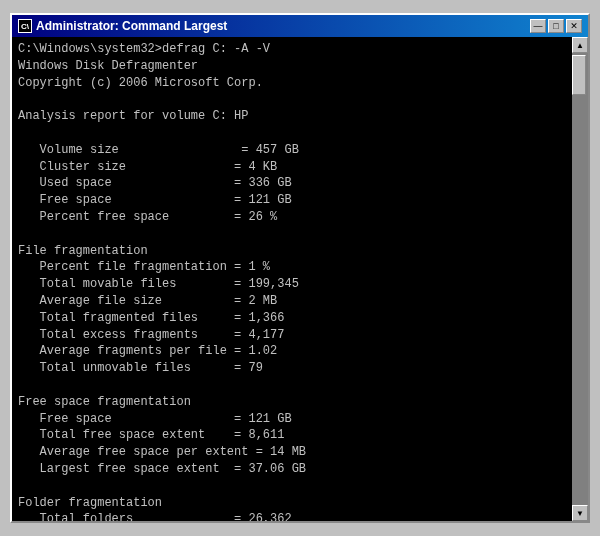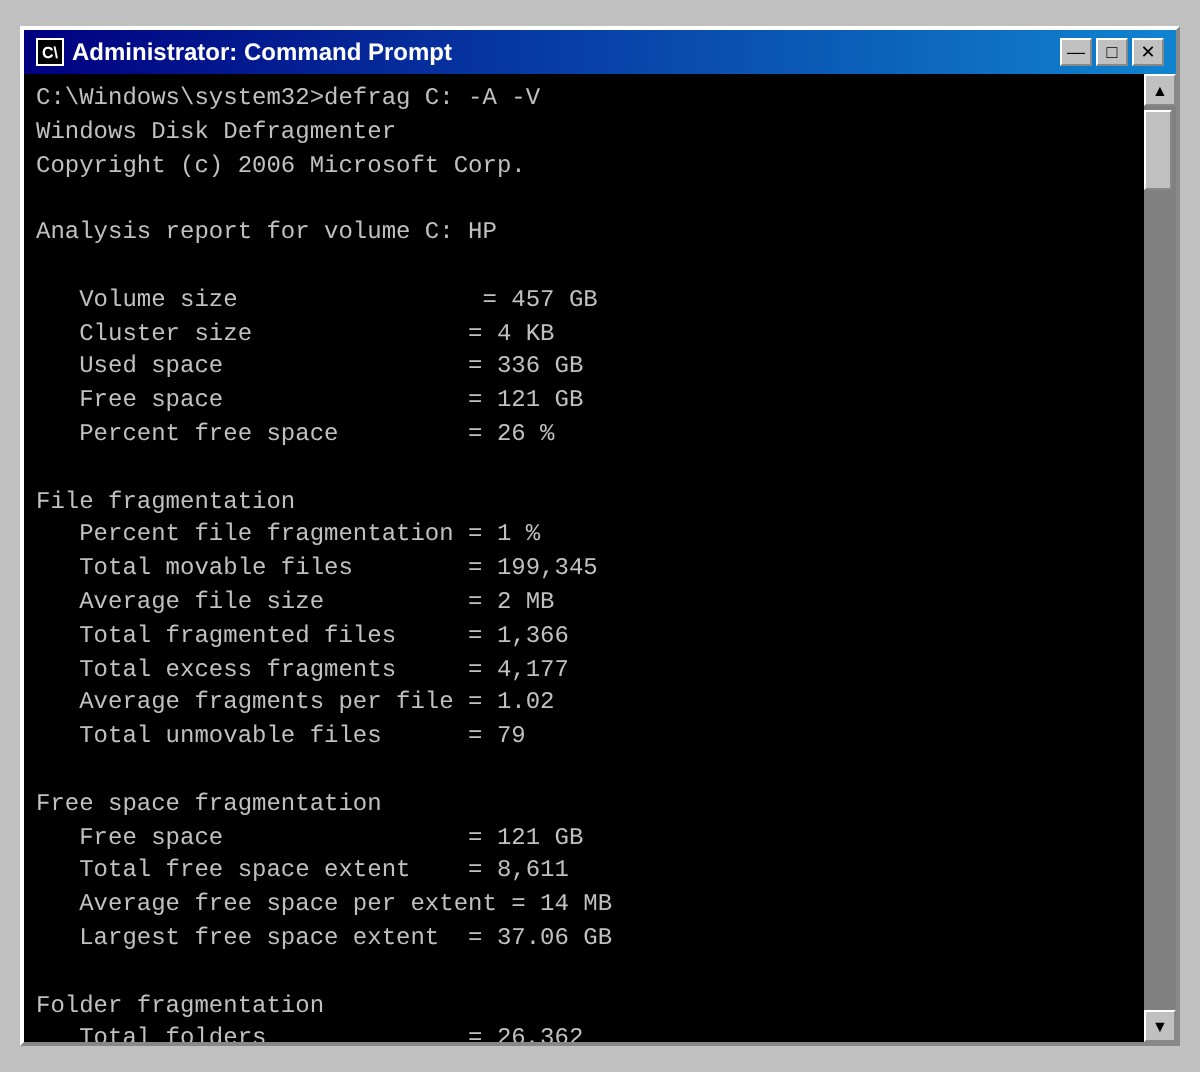--- a/index.html
+++ b/index.html
@@ -126,21 +126,21 @@
       left: 0;
     }
   </style>
 </head>
 <body>
 
 <div class="window">
   <div class="title-bar">
     <div class="title-bar-left">
       <div class="title-icon">C\</div>
-      <span>Administrator: Command Prompt</span>
+      <span>Administrator: Command Largest</span>
     </div>
     <div class="title-bar-buttons">
       <div class="title-btn">—</div>
       <div class="title-btn">□</div>
       <div class="title-btn">✕</div>
     </div>
   </div>
   <div class="scrollbar-area">
     <div class="console-content">
       <div class="console" id="console-text">C:\Windows\system32&gt;defrag C: -A -V

